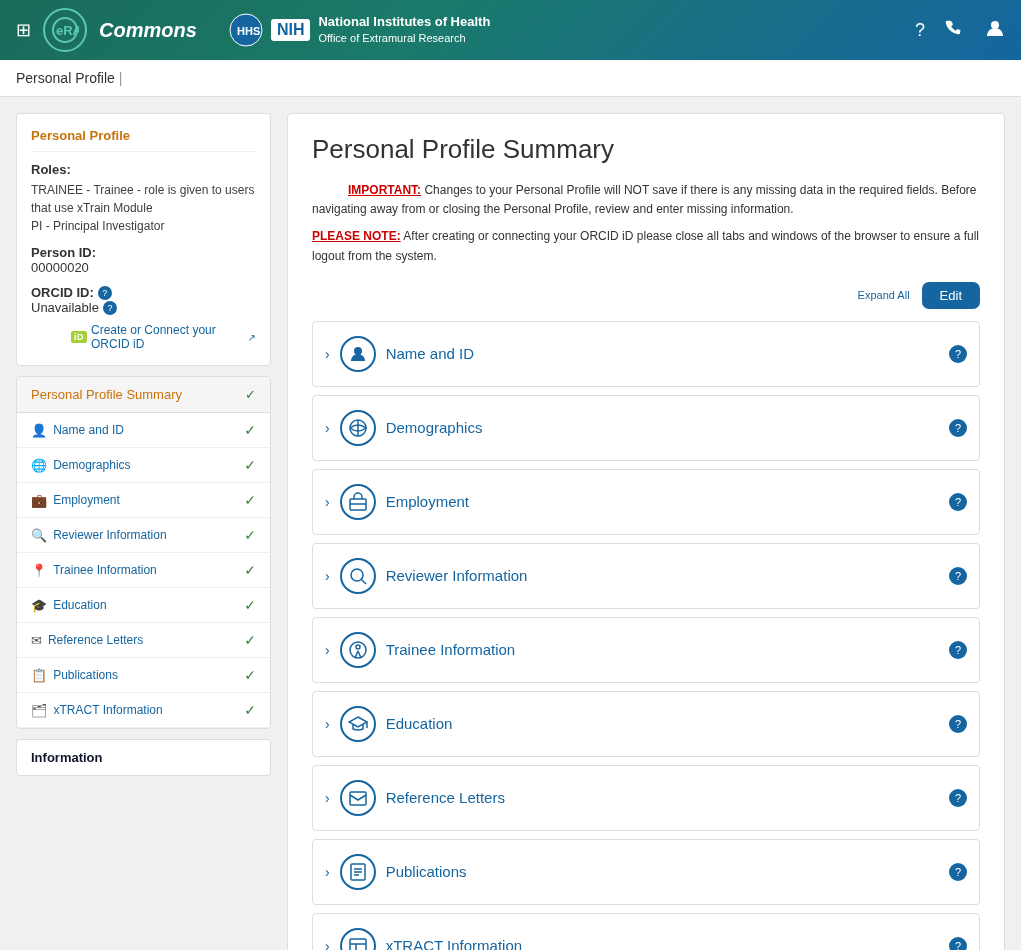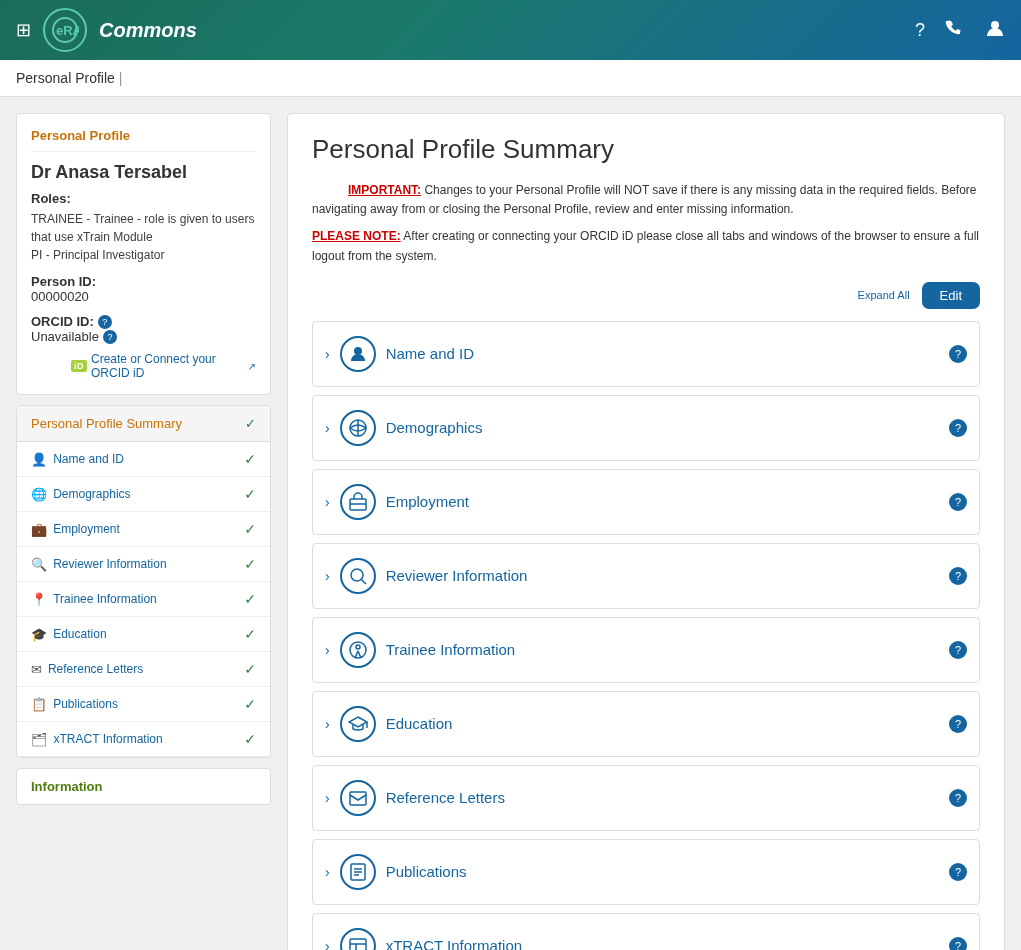--- a/index.html
+++ b/index.html
@@ -98,21 +98,21 @@
     }
     .nav-item-left { display: flex; align-items: center; gap: 6px; }
     .nav-icon { font-size: 13px; color: #555; }
     .check-icon { color: #2e7d32; font-size: 14px; }
 
     
     .info-card {
       background: white; border: 1px solid #ddd; border-radius: 4px;
       padding: 10px 14px; margin-top: 10px;
     }
-    .info-card-title { color: #4d7c0f; font-size: 13px; font-weight: bold; }
+    .info-card-title { color: #0f172a; font-size: 13px; font-weight: bold; }
 
     
     .content {
       flex: 1; margin-left: 16px; background: white;
       border: 1px solid #ddd; border-radius: 4px; padding: 20px 24px;
     }
     .content-title {
       font-size: 26px; font-weight: normal; color: #333; margin-bottom: 16px;
     }
     .important-msg { font-size: 12px; color: #333; line-height: 1.6; margin-bottom: 8px; }
@@ -155,20 +155,32 @@
 <header class="header">
   <div class="header-left">
     <span class="grid-icon">⊞</span>
     <div class="cera-logo">
       <svg width="28" height="28" viewBox="0 0 28 28" fill="none">
         <circle cx="14" cy="14" r="12" stroke="#5bc8b0" stroke-width="2" fill="none"></circle>
         <text x="5" y="19" font-size="13" fill="#5bc8b0" font-weight="bold">eRA</text>
       </svg>
     </div>
     <span class="commons-text">Commons</span>
+    <div class="nih-logo">
+
+      <svg width="34" height="34" viewBox="0 0 34 34">
+        <circle cx="17" cy="17" r="16" fill="#1565a0" stroke="white" stroke-width="1"></circle>
+        <text x="8" y="22" font-size="11" fill="white" font-weight="bold">HHS</text>
+      </svg>
+      <span class="nih-badge">NIH</span>
+      <div class="nih-text">
+        <strong>National Institutes of Health</strong>
+        <span>Office of Extramural Research</span>
+      </div>
+    </div>
   </div>
   <div class="header-right">
     <span class="header-icon" title="Help">?</span>
     <span class="header-icon">
       <svg width="20" height="20" viewBox="0 0 20 20" fill="white">
         <path d="M6.6 3.4l1.4 3.1-1.8 1.8c.9 1.9 2.5 3.5 4.4 4.4l1.8-1.8 3.1 1.4-.5 3c-.1.6-.7 1-1.3.9C6.9 15.5 1.5 10.1.7 4.2c-.1-.6.3-1.2.9-1.3l3-.5z"></path>
       </svg>
     </span>
     <span class="header-icon">
       <svg width="20" height="20" viewBox="0 0 20 20" fill="white">
@@ -183,21 +195,20 @@
   <span>Personal Profile</span>
   <span class="breadcrumb-sep">|</span>
 </div>
 
 <div class="main-layout">
 
   <aside class="sidebar">
 
     <div class="profile-card">
       <div class="profile-card-title">Personal Profile</div>
-      <div class="profile-name">Dr Anasa Tersabel</div>
       <div class="profile-roles-label">Roles:</div>
       <div class="profile-role">TRAINEE - Trainee - role is given to users that use xTrain Module</div>
       <div class="profile-role">PI - Principal Investigator</div>
       <div class="profile-field">
         <div class="profile-field-label">Person ID:</div>
         <div class="profile-field-value">00000020</div>
       </div>
       <div class="profile-field">
         <div class="orcid-row">
           <span class="profile-field-label">ORCID ID:</span>

